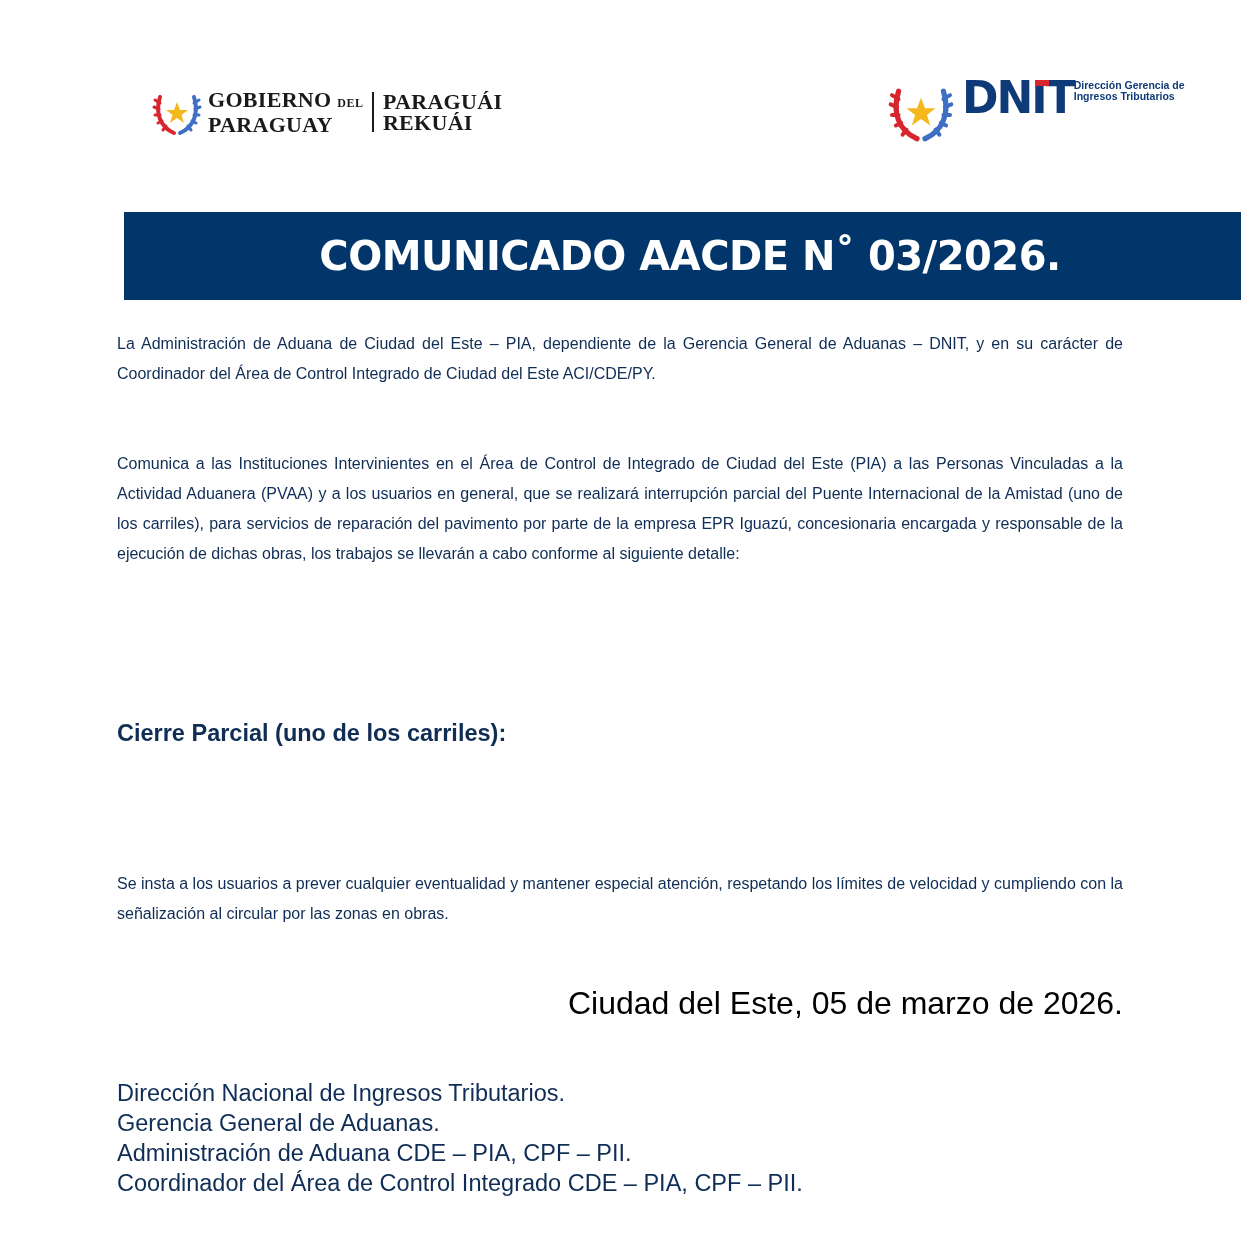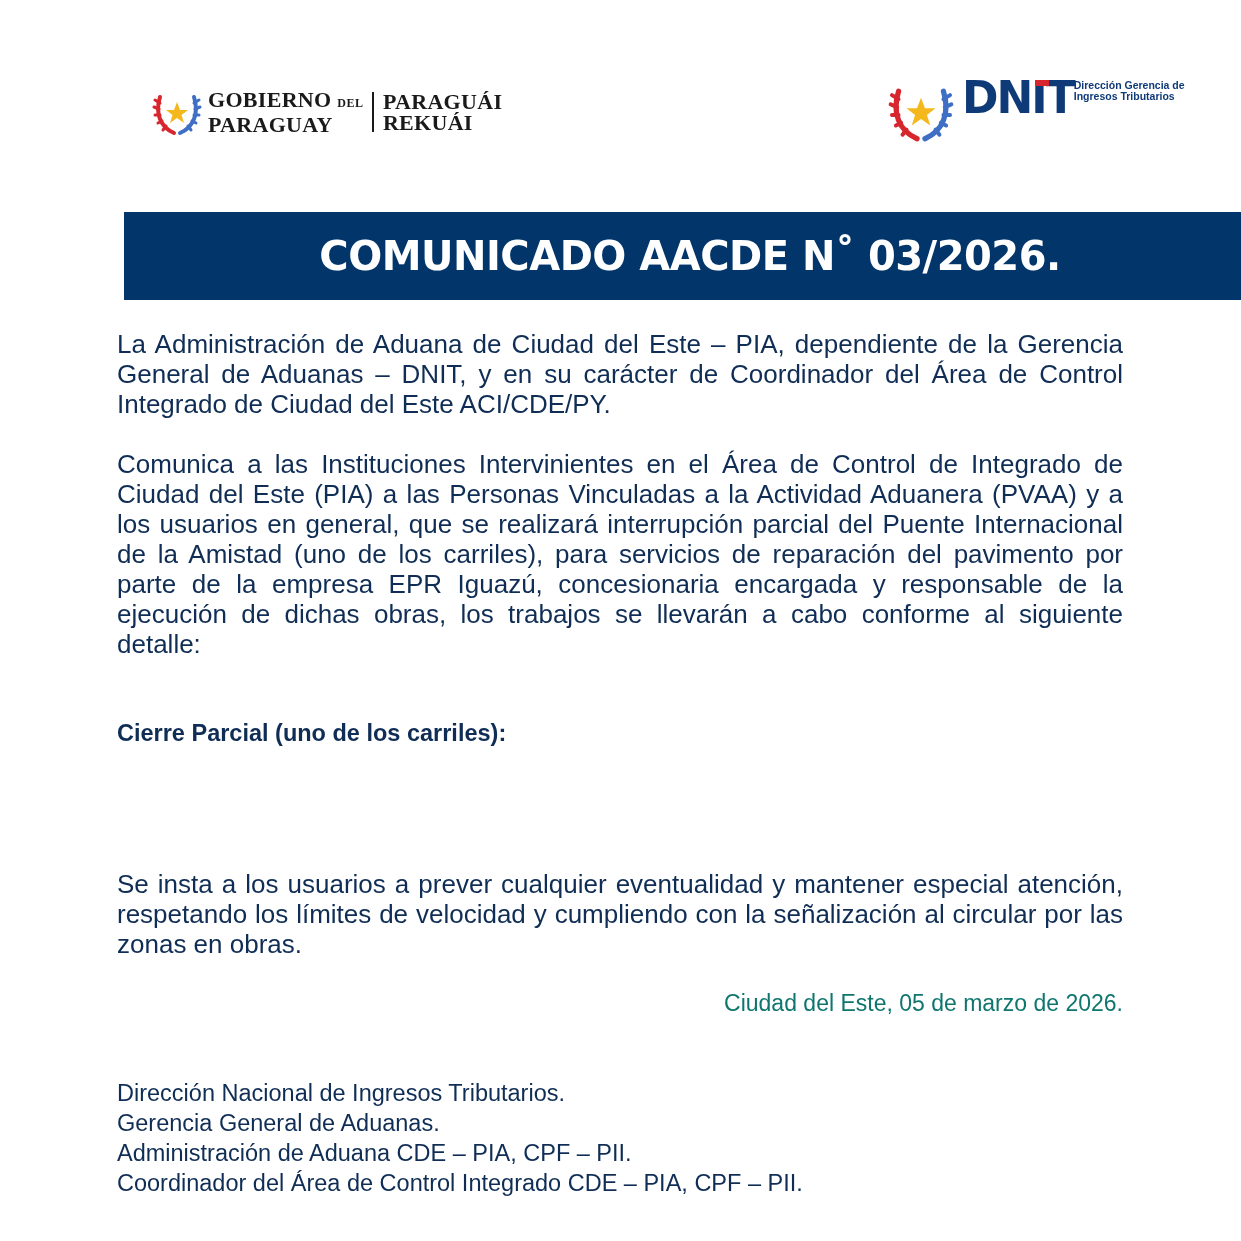--- a/index.html
+++ b/index.html
@@ -102,21 +102,21 @@
     color: #ffffff;
     font-family: "DejaVu Sans", sans-serif;
     font-weight: bold;
     font-size: 40px;
     letter-spacing: -0.5px;
   }
   .para {
     position: absolute;
     left: 117px;
     width: 1006px;
-    font-size: 26px;
+    font-size: 16px;
     line-height: 30px;
     text-align: justify;
     text-align-last: left;
     color: #0f2d55;
   }
   .p1 { top: 329px; }
   .p2 { top: 449px; }
   .p3 { top: 869px; }
   .center-block {
     position: absolute;
@@ -126,23 +126,23 @@
     font-size: 23.5px;
     line-height: 30px;
     color: #0f2d55;
   }
   .closure { top: 718px; }
   .closure .heading { font-weight: bold; }
   .date-line {
     position: absolute;
     right: 118px;
     top: 988px;
-    font-size: 23px;
+    font-size: 32px;
     line-height: 30px;
-    color: #0f766e;
+    color: #000000;
     text-align: right;
   }
   .signature { top: 1078px; font-weight: 500; }
 </style>
 </head>
 <body>
 
 <div class="logo-gob">
   <svg class="emblem" viewBox="0 0 50 50">
     <path d="M22 46 C8 40 3 26 8 10" stroke="#d7262e" stroke-width="4" fill="none" stroke-linecap="round"></path>

